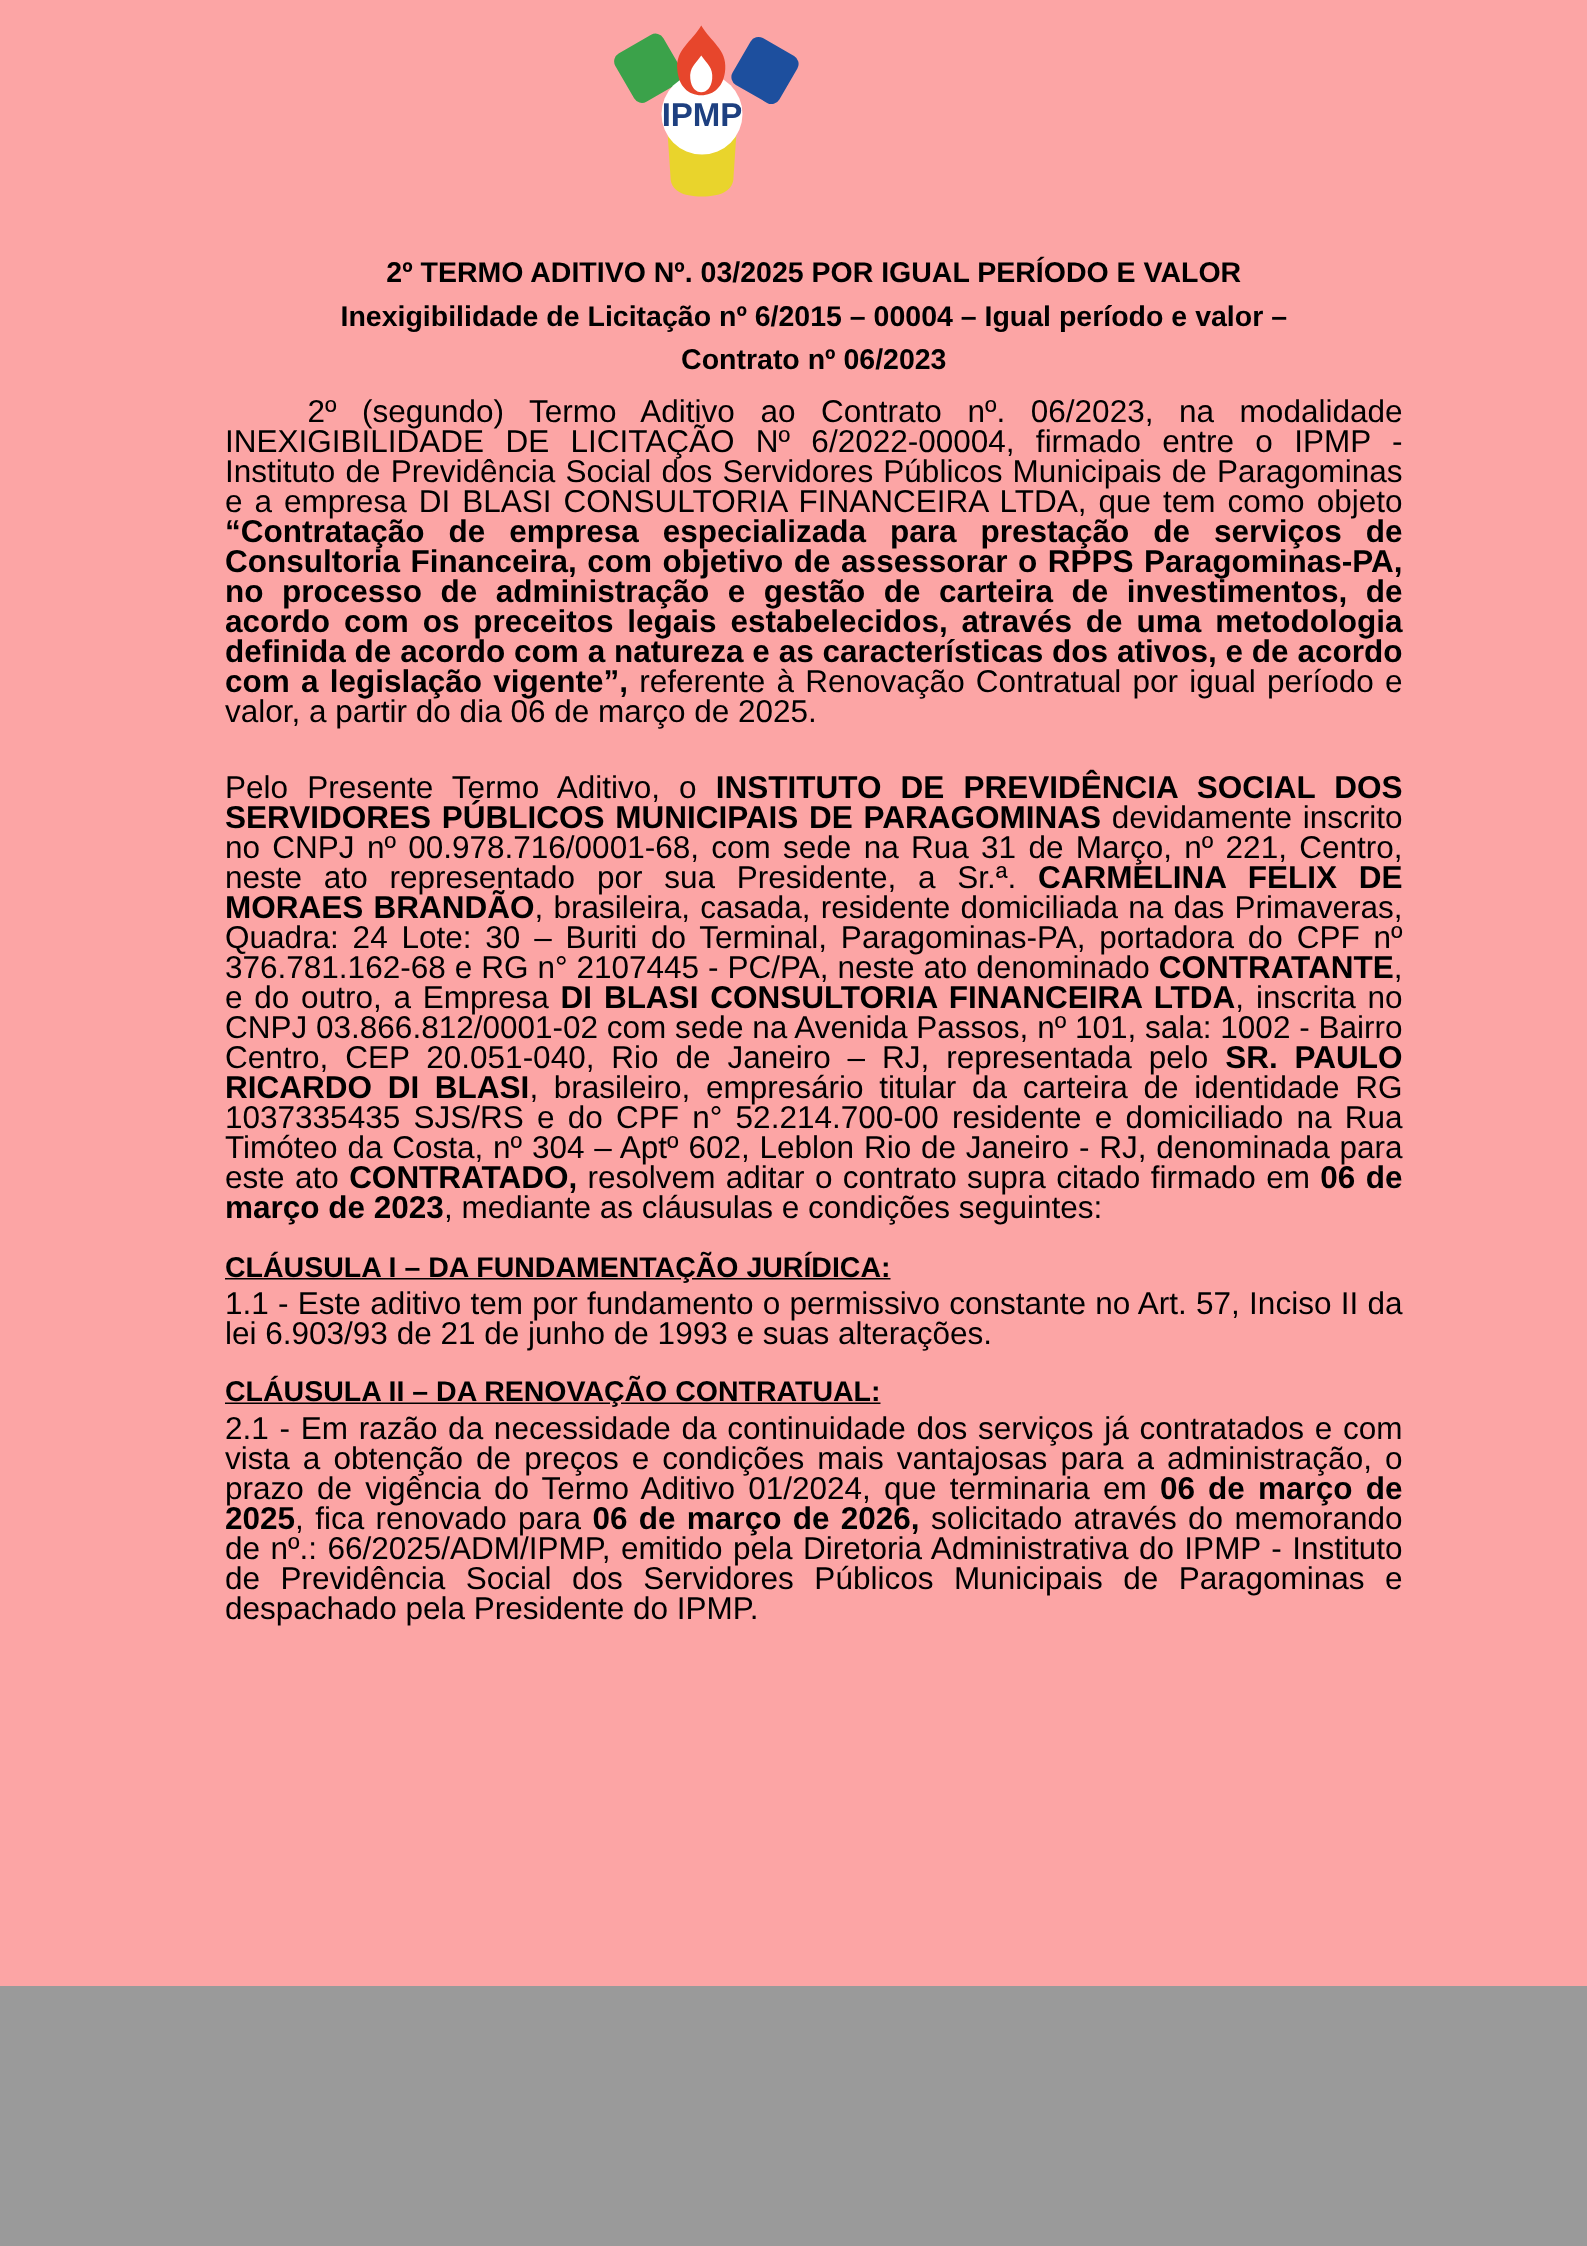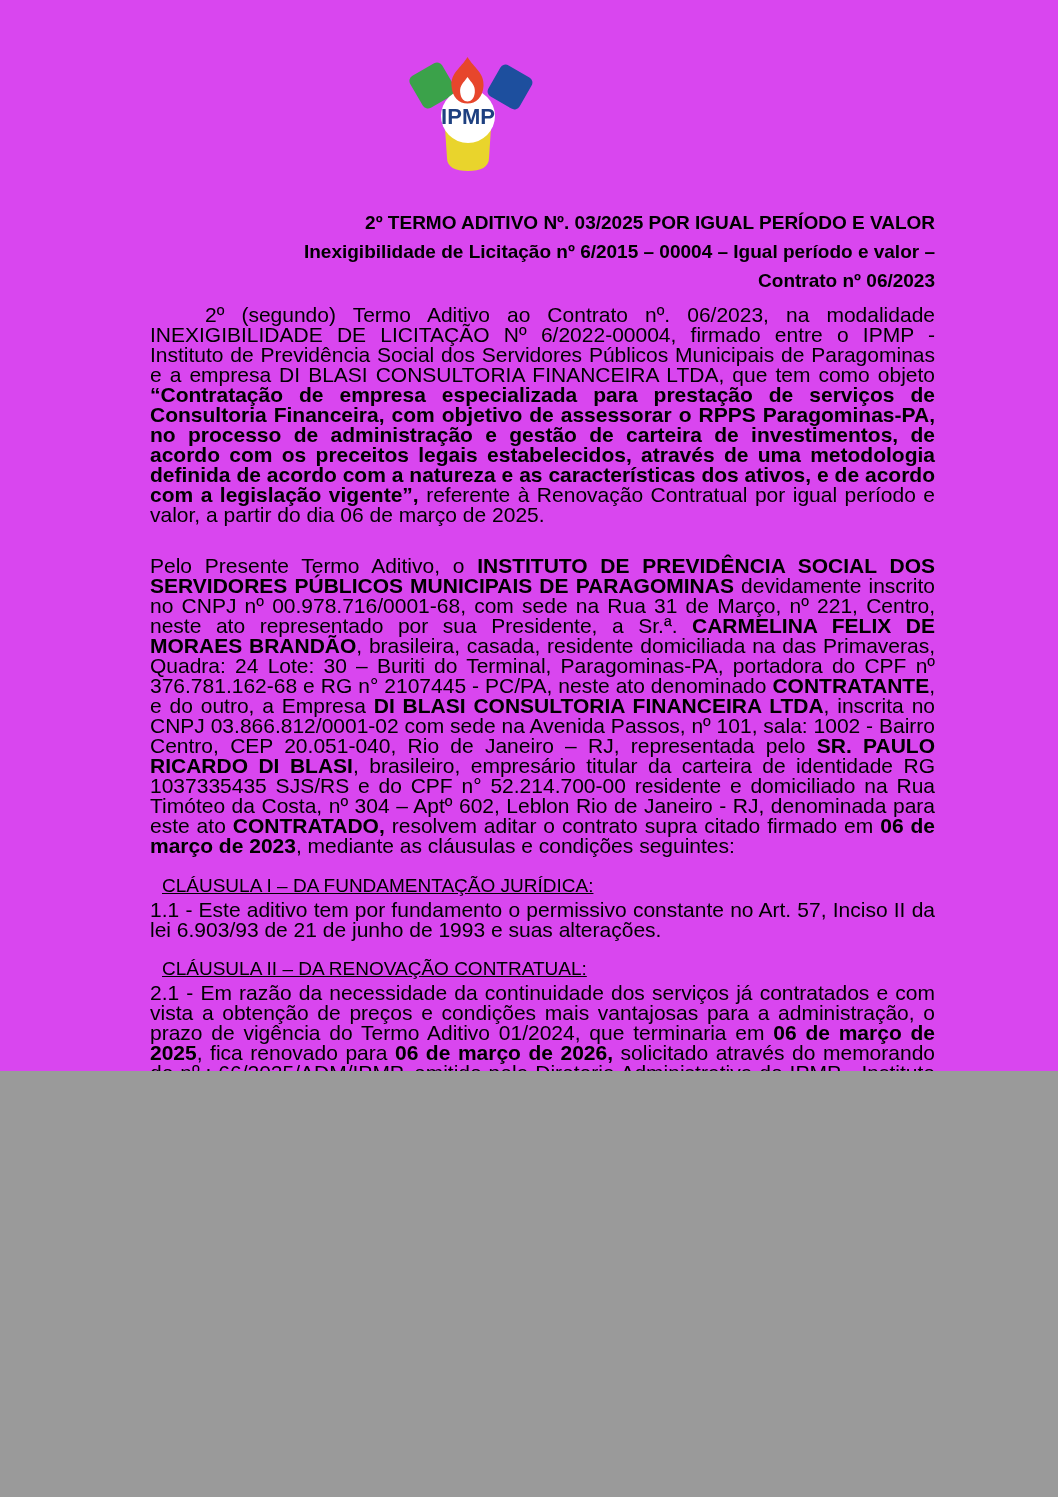--- a/index.html
+++ b/index.html
@@ -1,55 +1,55 @@
 <!DOCTYPE html>
 <html lang="pt"><head>
 <meta charset="utf-8">
 <style>
   html,body { margin:0; padding:0; background:#9a9a9a; }
   .page {
-    width:1058px; height:1071px;
+    width:1058px; height:1324px;
     margin:0 auto;
-    background:#d946ef;
+    background:#fca5a5;
     box-sizing:border-box;
-    padding:56px 123px 0 150px;
+    padding:16px 123px 0 150px;
     position:relative;
     font-family:"Liberation Sans","DejaVu Sans",sans-serif;
     color:#000;
     overflow:hidden;
   }
   
   .letterhead { display:flex; align-items:flex-start; margin-left:258px; }
   .logo-svg { width:135px; height:120px; flex:0 0 auto; }
   .org-block {
     margin-top:20px; margin-left:4px;
     font-size:16px; line-height:19px;
     color:#2b4e93; letter-spacing:0.3px;
     white-space:nowrap;
   }
   .b { font-weight:bold; }
   
   .doc-title {
     margin-top:32px;
-    text-align:right;
+    text-align:center;
     font-weight:bold;
     font-size:19px; line-height:29px;
   }
   
   .para {
     margin:0;
     font-size:21px; line-height:20px;
     text-align:justify;
   }
   .para.p1 { margin-top:10px; text-indent:55px; }
   .para.p2 { margin-top:31px; }
   .clause-heading {
-    margin:15px 0 0 12px;
+    margin:15px 0 0 0;
     font-size:19px; line-height:29px;
-    font-weight:normal;
+    font-weight:bold;
     text-decoration:underline;
   }
   .clause-heading.c2 { margin-top:14px; }
   
   .page-footer {
     position:absolute; left:0; right:0; top:1363px;
     text-align:center;
     font-family:"Liberation Serif","DejaVu Serif",serif;
     font-size:16.5px; line-height:27px;
     color:#000;

